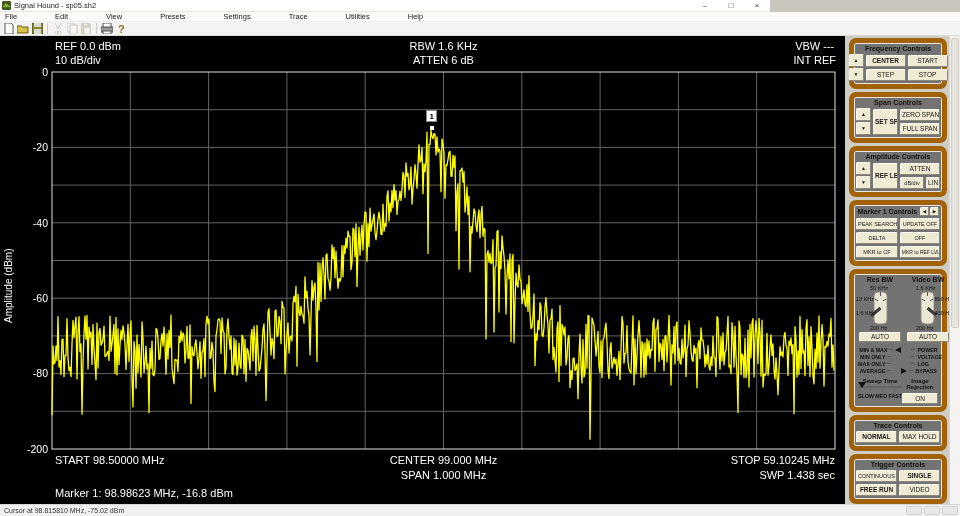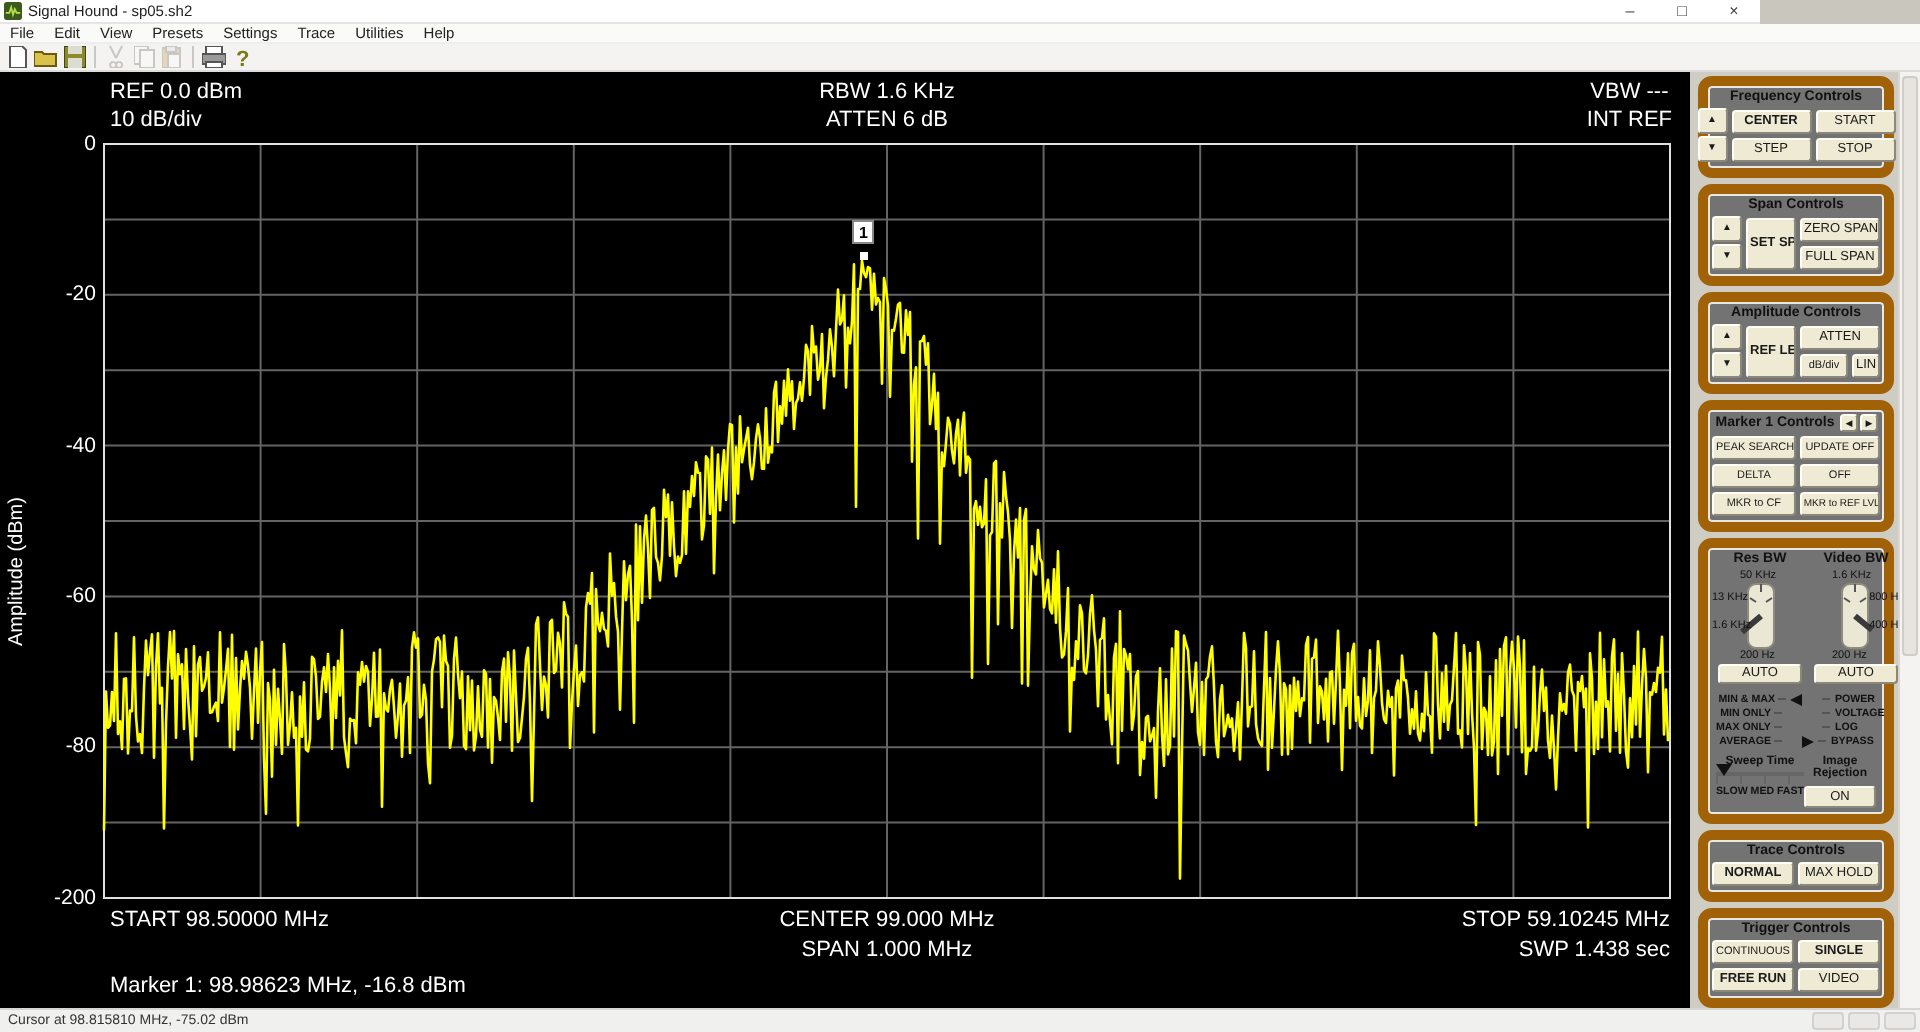--- a/index.html
+++ b/index.html
@@ -1,26 +1,26 @@
 <!DOCTYPE html>
 <html><head>
 <meta charset="utf-8">
 <style>
   * { margin:0; padding:0; box-sizing:border-box; }
   html,body { width:960px; height:516px; overflow:hidden; }
   body { font-family:"Liberation Sans","DejaVu Sans",sans-serif; background:#000; }
   .app { position:relative; width:960px; height:516px; background:#c9c6bd; }
 
   
-  .titlebar { position:absolute; left:0; top:0; width:880px; height:12px; background:#ffffff; display:flex; align-items:center; border-bottom:1px solid #e5e5e5; }
+  .titlebar { position:absolute; left:0; top:0; width:770px; height:12px; background:#ffffff; display:flex; align-items:center; border-bottom:1px solid #e5e5e5; }
   .app-icon { width:9px; height:9px; margin:0 3px 0 2px; }
   .title-text { font-size:7.5px; color:#222; }
   .win-btns { margin-left:auto; display:flex; }
   .win-btn { width:26px; height:12px; font-size:8px; color:#444; text-align:center; line-height:11px; }
-  .menubar { position:absolute; left:0; top:12px; width:960px; height:10px; background:#fafaf8; display:flex; align-items:center; border-bottom:1px solid #eee; }
+  .menubar { position:absolute; left:0; top:12px; width:960px; height:10px; background:#fafaf8; display:flex; align-items:center; border-bottom:1px solid #eee;gap:28px; }
   .menu-item { font-size:7.5px; color:#222; padding:0 5px; }
   .toolbar { position:absolute; left:0; top:22px; width:960px; height:14px; background:#f4f3f1; display:flex; align-items:center; border-bottom:1px solid #dcdcda; padding-left:2px; }
   .tool-ico { width:12px; height:12px; margin:0 1px; display:flex; align-items:center; justify-content:center; }
   .tool-sep { width:1px; height:11px; background:#c9c9c9; margin:0 3px; }
   .dim { opacity:.35; }
 
   
   .main { position:absolute; left:0; top:36px; width:845px; height:468px; background:#000; }
   .ptxt { position:absolute; color:#fff; font-size:11px; line-height:14px; white-space:nowrap; }
   .hdr-left { left:55px; top:3px; }

